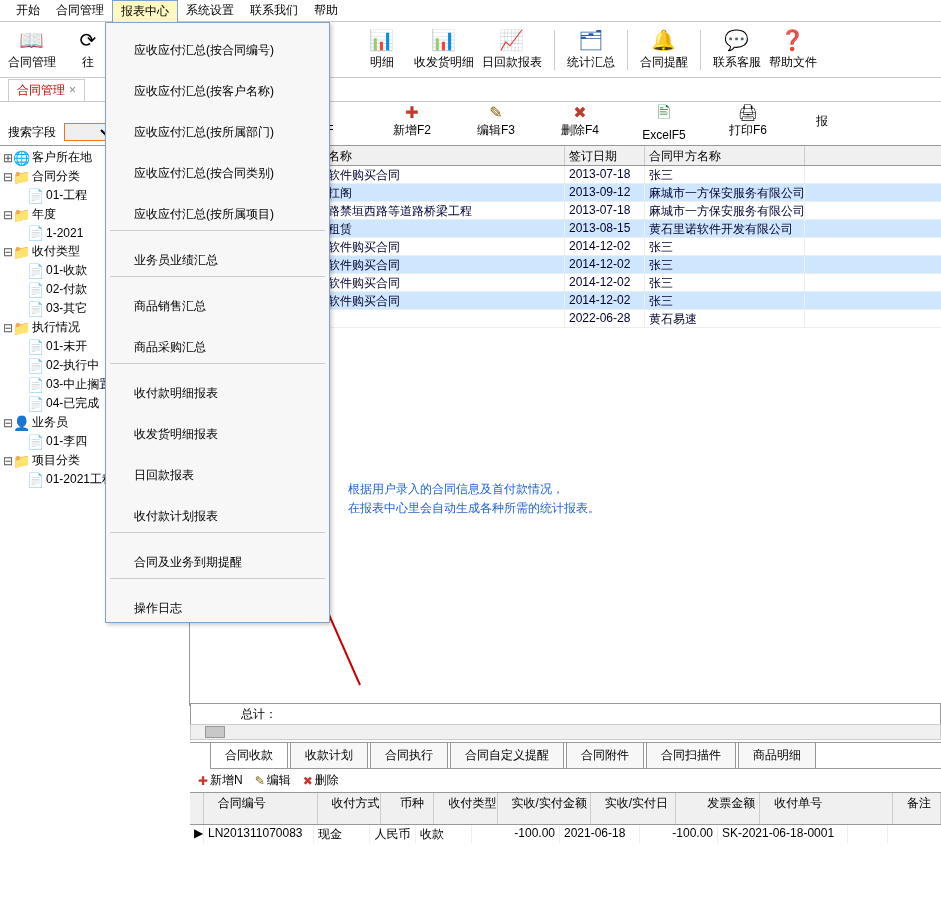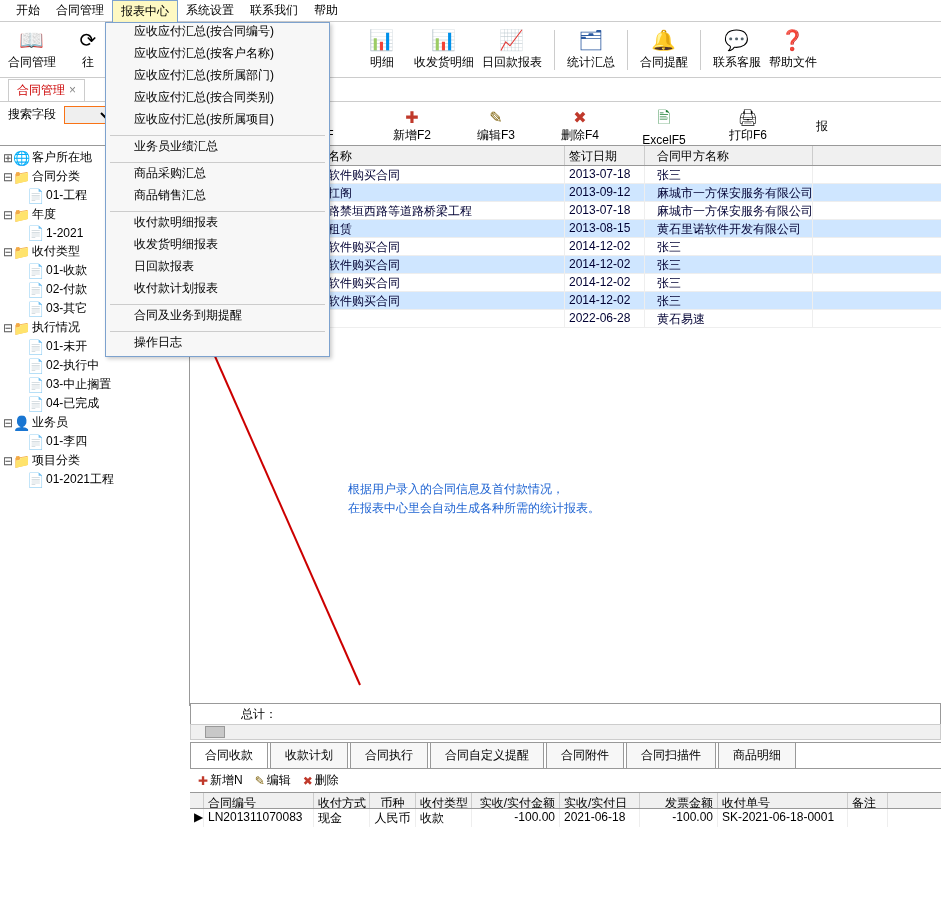--- a/index.html
+++ b/index.html
@@ -12,21 +12,21 @@
 .toolbar { display: flex; height: 56px; border-bottom: 1px solid #ccc; align-items: center; padding: 4px 8px; gap: 8px; }
 .toolbar-btn { display: flex; flex-direction: column; align-items: center; justify-content: center; min-width: 48px; height: 48px; cursor: pointer; }
 .toolbar-btn .ticon { width: 24px; height: 24px; display: flex; align-items: center; justify-content: center; font-size: 20px; }
 .toolbar-btn .tlabel { font-size: 12px; margin-top: 2px; }
 .toolbar-sep { width: 1px; height: 40px; background: #ccc; margin: 0 4px; }
 
 .tabbar { display: flex; height: 24px; align-items: center; padding-left: 8px; border-bottom: 1px solid #ccc; }
 .tab { padding: 2px 8px; border: 1px solid #ccc; border-bottom: none; color: #c00; display: flex; align-items: center; gap: 4px; background: #fff; }
 .tab .close { color: #888; cursor: pointer; }
 
-.actionbar { display: flex; height: 44px; align-items: flex-start; padding: 4px 8px; gap: 4px; border-bottom: 1px solid #999; }
+.actionbar { display: flex; height: 44px; align-items: flex-end; padding: 4px 8px; gap: 4px; border-bottom: 1px solid #999; }
 .actionbar .label { margin-right: 4px; }
 .actionbar select, .actionbar input { height: 16px; border: 1px solid #f97316; padding: 8px 4px; }
 .actionbar select { width: 50px; }
 .actionbar input { width: 60px; }
 .action-btn { display: flex; flex-direction: column; align-items: center; justify-content: center; min-width: 56px; height: 40px; cursor: pointer; }
 .action-btn .aicon { font-size: 16px; }
 .action-btn .alabel { font-size: 12px; }
 .action-spacer { flex: 0 0 40px; }
 
 .body-split { display: flex; height: 560px; }
@@ -38,41 +38,41 @@
 
 .grid-panel { flex: 1; position: relative; overflow: hidden; }
 .grid-header { display: flex; background: #f0f0f0; border-bottom: 1px solid #999; height: 20px; }
 .grid-header .gh { border-right: 1px solid #ccc; padding: 2px 4px; overflow: hidden; white-space: nowrap; }
 .grid-rows .gr { display: flex; height: 18px; border-bottom: 1px solid #eee; }
 .grid-rows .gr.hl { background: #cfe6ff; }
 .grid-rows .gc { border-right: 1px solid #eee; padding: 1px 4px; overflow: hidden; white-space: nowrap; color: #003; }
 .col-id { width: 110px; }
 .col-name { width: 265px; }
 .col-date { width: 80px; }
-.col-party { width: 160px; margin-left: 8px; }
+.col-party { width: 160px; }
 
 .dropdown-menu { position: absolute; left: 105px; top: 22px; width: 225px; background: #f7f7f7; border: 1px solid #7da2ce; box-shadow: 2px 2px 4px rgba(0,0,0,0.2); z-index: 100; }
-.dropdown-menu .mrow { padding: 0 12px 5px 28px; cursor: pointer; white-space: nowrap; }
+.dropdown-menu .mrow { padding: 19px 12px 5px 28px; cursor: pointer; white-space: nowrap; }
 .dropdown-menu .msep { height: 1px; background: #ccc; margin: 2px 4px; }
 
 .annotation { position: absolute; left: 348px; top: 480px; color: #1e63d2; font-size: 18px; line-height: 1.6; z-index: 50; }
 .arrow-svg { position: absolute; left: 200px; top: 335px; z-index: 49; pointer-events: none; }
 
 .footer-total { position: absolute; left: 190px; top: 703px; width: 751px; height: 22px; border: 1px solid #999; display: flex; align-items: center; padding-left: 50px; background: #fff; }
 .footer-total .ft-label { font-weight: normal; }
 .scrollbar-bottom { position: absolute; left: 190px; top: 724px; width: 751px; height: 16px; background: #f0f0f0; border: 1px solid #ccc; }
 .scrollbar-bottom .thumb { position: absolute; left: 14px; top: 1px; width: 20px; height: 12px; background: #c8c8c8; border: 1px solid #999; }
 
 .bottom-panel { position: absolute; left: 190px; top: 742px; width: 751px; border-top: 1px solid #999; }
-.bottom-tabs { display: flex; height: 26px; align-items: flex-end; border-bottom: 1px solid #999; }
+.bottom-tabs { display: flex; height: 26px; align-items: flex-end; border-bottom: 1px solid #999; margin-left: 20px; }
 .bottom-tab { padding: 4px 14px; border: 1px solid #999; border-bottom: none; margin-right: 2px; background: #f7f7f7; cursor: pointer; }
 .bottom-tab.active { background: #fff; }
 .bottom-toolbar { display: flex; align-items: center; gap: 12px; padding: 4px 8px; border-bottom: 1px solid #999; height: 24px; }
 .bottom-toolbar .bt-btn { display: flex; align-items: center; gap: 2px; cursor: pointer; }
-.bottom-grid-header { display: flex; background: #f0f0f0; border-bottom: 1px solid #999; height: 16px; }
+.bottom-grid-header { display: flex; background: #f0f0f0; border-bottom: 1px solid #999; height: 32px; gap: 10px; }
 .bottom-grid-header .bgh { border-right: 1px solid #ccc; padding: 2px 4px; overflow: hidden; white-space: nowrap; }
 .bottom-grid-row { display: flex; height: 18px; }
 .bottom-grid-row .bgc { border-right: 1px solid #eee; padding: 1px 4px; overflow: hidden; white-space: nowrap; }
 .bc-mark { width: 14px; }
 .bc-id { width: 110px; }
 .bc-method { width: 56px; }
 .bc-curr { width: 46px; text-align: center; }
 .bc-type { width: 56px; }
 .bc-amount { width: 88px; text-align: right; }
 .bc-date { width: 80px; }
@@ -113,22 +113,22 @@
 
 <div class="dropdown-menu">
   <div class="mrow">应收应付汇总(按合同编号)</div>
   <div class="mrow">应收应付汇总(按客户名称)</div>
   <div class="mrow">应收应付汇总(按所属部门)</div>
   <div class="mrow">应收应付汇总(按合同类别)</div>
   <div class="mrow">应收应付汇总(按所属项目)</div>
   <div class="msep"></div>
   <div class="mrow">业务员业绩汇总</div>
   <div class="msep"></div>
+  <div class="mrow">商品销售汇总</div>
   <div class="mrow">商品采购汇总</div>
-  <div class="mrow">商品销售汇总</div>
   <div class="msep"></div>
   <div class="mrow">收付款明细报表</div>
   <div class="mrow">收发货明细报表</div>
   <div class="mrow">日回款报表</div>
   <div class="mrow">收付款计划报表</div>
   <div class="msep"></div>
   <div class="mrow">合同及业务到期提醒</div>
   <div class="msep"></div>
   <div class="mrow">操作日志</div>
 </div>

